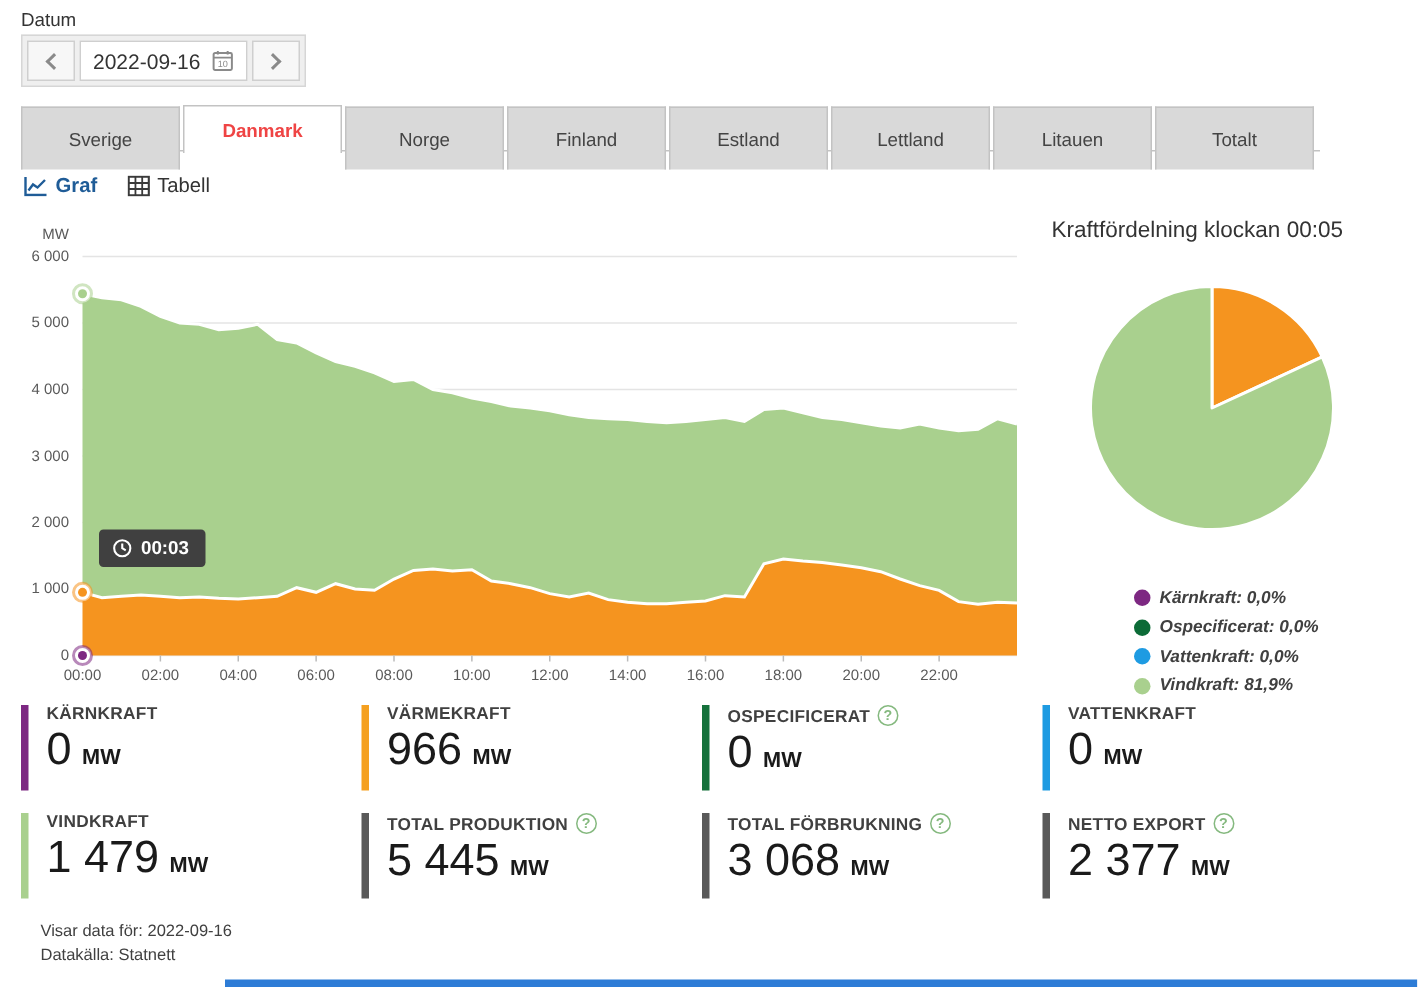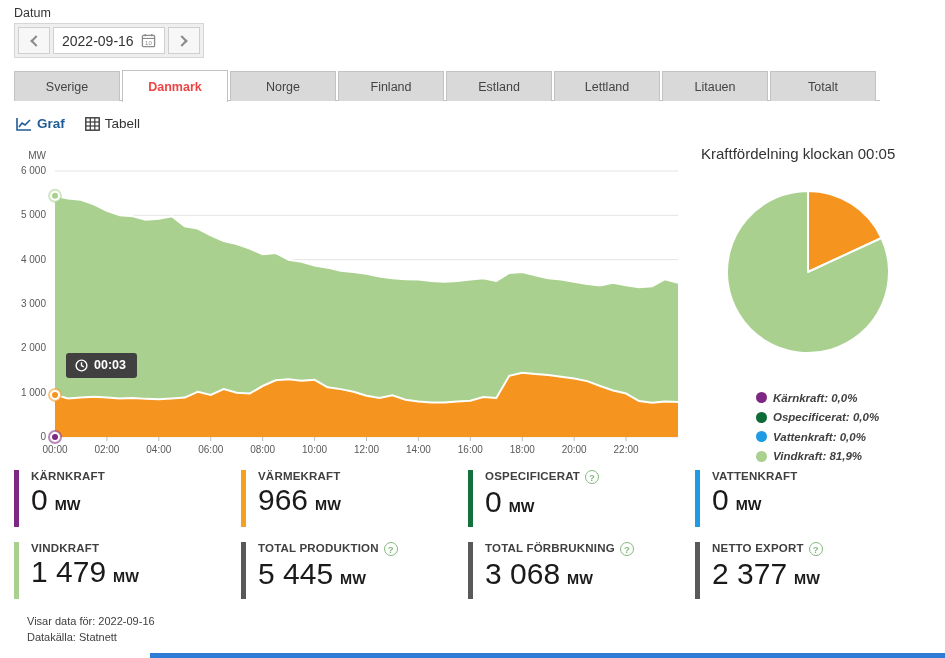--- a/index.html
+++ b/index.html
@@ -17,21 +17,21 @@
   .chev.left  { transform:rotate(45deg); margin-left:3px; }
   .chev.right { transform:rotate(-135deg); margin-right:3px; }
   .dp-input { background:#fff; border:1px solid #cfcfcf; display:flex; align-items:center;
               padding:0 8px; gap:7px; font-size:14px; color:#333; min-width:104px; }
 
   
   .tabs { position:absolute; left:14px; top:70px; width:866px; display:flex;
           border-bottom:1px solid #c3c3c3; height:31px; }
   .tab { width:106px; margin-right:2px; background:#d9d9d9; border:1px solid #c3c3c3;
          border-bottom:none; display:flex; align-items:center; justify-content:center;
-         font-size:12.5px; color:#444; cursor:pointer; height:30px; margin-top:1px; }
+         font-size:12.5px; color:#444; cursor:pointer; height:42px; margin-top:1px; }
   .tab.active { background:#fff; font-weight:bold; color:#ef4444; height:32px; margin-top:0;
                 position:relative; z-index:2; }
 
   
   .viewtoggle { position:absolute; left:16px; top:116px; display:flex; gap:20px; align-items:center; }
   .vt-item { display:flex; align-items:center; gap:5px; font-size:13.5px; cursor:pointer; }
   .vt-item.graf { color:#1f5c97; font-weight:bold; }
   .vt-item.tabell { color:#333; }
 
   
@@ -49,21 +49,21 @@
                  color:#404040; height:19.5px;font-style:italic; }
   .legend-dot { width:11px; height:11px; border-radius:50%; flex:0 0 auto; }
 
   
   .cards { position:absolute; left:14px; top:468px; width:920px;
            display:grid; grid-template-columns:repeat(4,227px); grid-auto-rows:72px; }
   .card { display:flex; align-items:flex-start; }
   .card .bar { width:5px; height:57px; margin-top:2px; flex:0 0 auto; }
   .card .cbody { padding-left:12px; padding-top:2px; }
   .card .clabel { font-size:11.5px; font-weight:bold; color:#404040; letter-spacing:.2px;
-                  display:flex; align-items:flex-start; gap:5px; white-space:nowrap; }
+                  display:flex; align-items:flex-end; gap:5px; white-space:nowrap; }
   .help { width:14px; height:14px; border-radius:50%; border:1px solid #85b97f; color:#85b97f;
           font-size:9.5px; font-weight:bold; display:inline-flex; align-items:center;
           justify-content:center; cursor:pointer; }
   .card .cvalue { display:flex; align-items:baseline; gap:7px; margin-top:1px; }
   .card .num { font-size:30px; color:#1a1a1a; line-height:1.1; }
   .card .unit { font-size:14.5px; font-weight:bold; color:#1a1a1a; }
 
   
   .footer { position:absolute; left:27px; top:613px; font-size:11px; color:#404040; line-height:16px; }
   .bottom-bar { position:absolute; left:150px; right:0; bottom:0; height:5px; background:#2d7cd6; }

